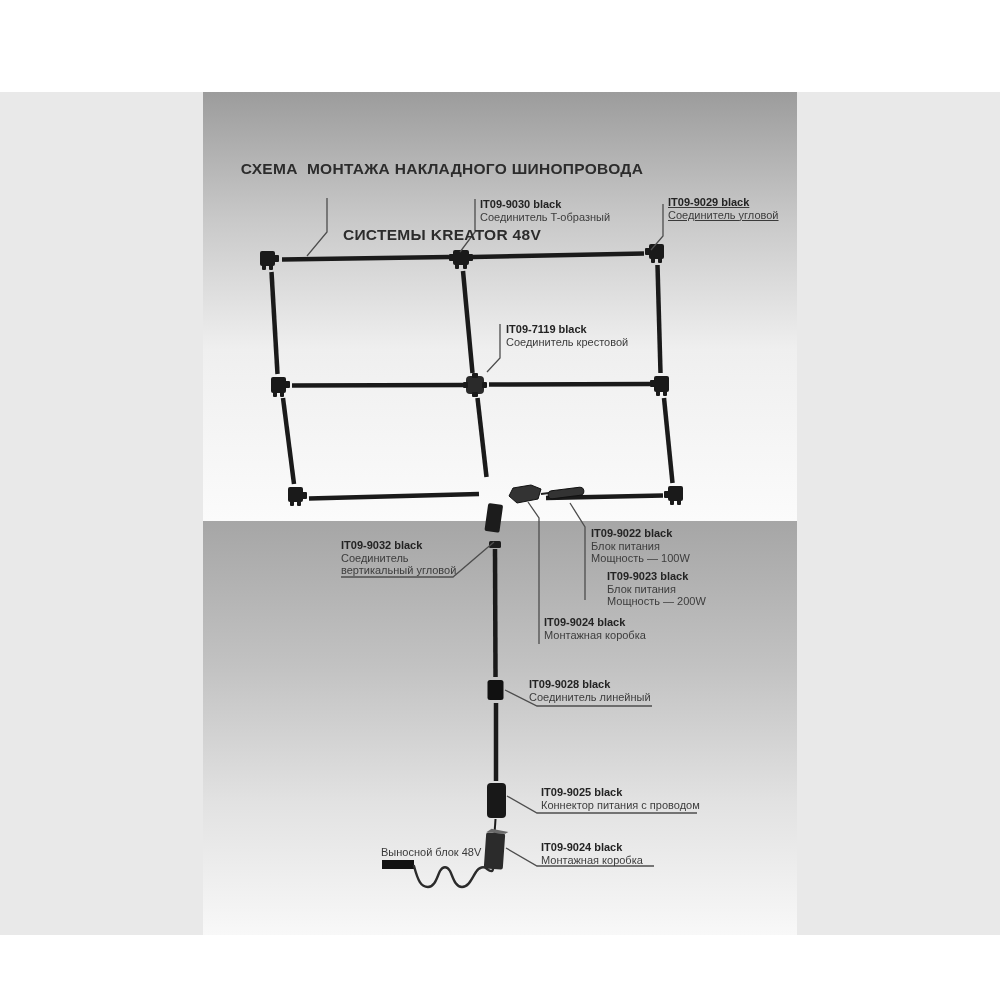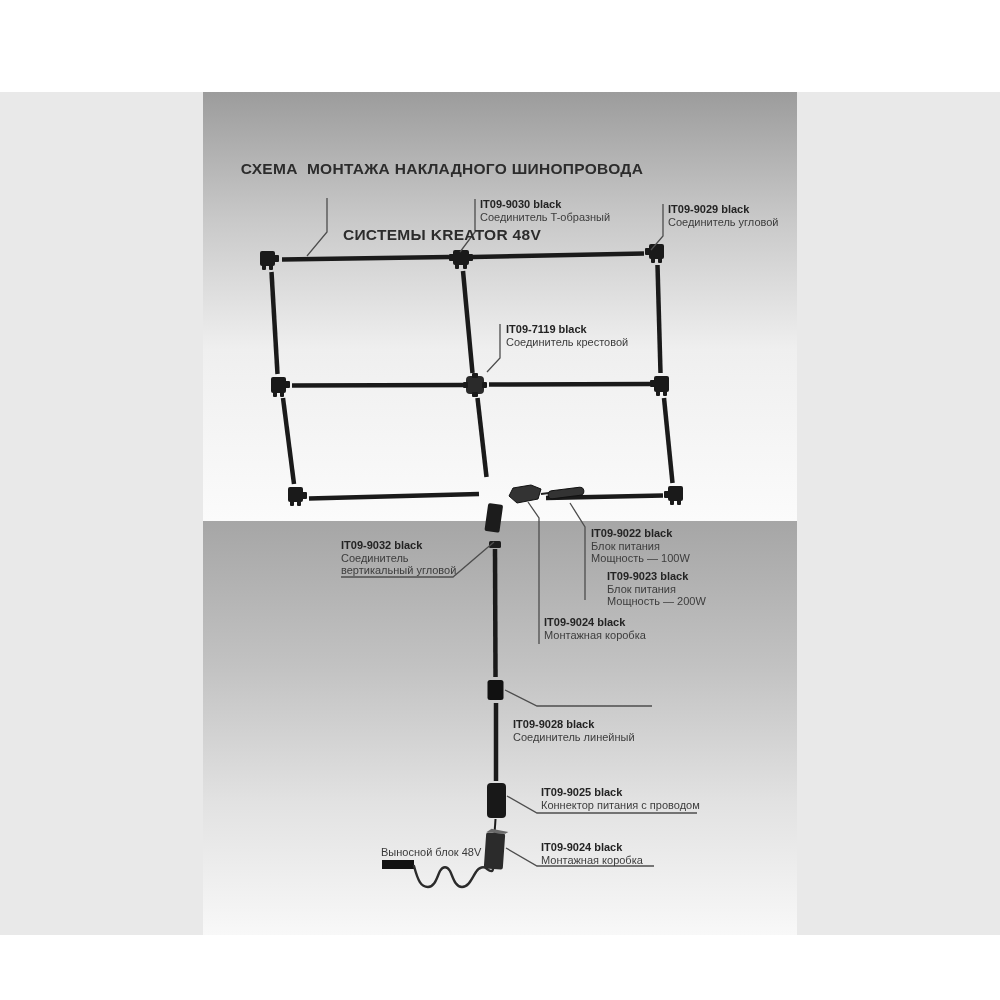--- a/index.html
+++ b/index.html
@@ -155,21 +155,21 @@
     <div>СХЕМА  МОНТАЖА НАКЛАДНОГО ШИНОПРОВОДА</div>
     <div>СИСТЕМЫ KREATOR 48V</div>
   </div>
 
 
   <div class="lbl" style="left:480px;top:198px;">
     <span class="code">IT09-9030 black</span>
     <span class="desc">Соединитель T-образный</span>
   </div>
 
-  <div class="lbl" style="left:668px;top:203px;">
+  <div class="lbl" style="left:668px;top:196px;text-decoration:underline;">
     <span class="code">IT09-9029 black</span>
     <span class="desc">Соединитель угловой</span>
   </div>
 
   <div class="lbl" style="left:506px;top:323px;">
     <span class="code">IT09-7119 black</span>
     <span class="desc">Соединитель крестовой</span>
   </div>
 
   <div class="lbl" style="left:341px;top:539px;">
@@ -188,21 +188,21 @@
     <span class="code">IT09-9023 black</span>
     <span class="desc">Блок питания</span>
     <span class="desc">Мощность — 200W</span>
   </div>
 
   <div class="lbl" style="left:544px;top:616px;">
     <span class="code">IT09-9024 black</span>
     <span class="desc">Монтажная коробка</span>
   </div>
 
-  <div class="lbl" style="left:513px;top:678px;margin-top:40px;">
+  <div class="lbl" style="left:529px;top:678px;">
     <span class="code">IT09-9028 black</span>
     <span class="desc">Соединитель линейный</span>
   </div>
 
   <div class="lbl" style="left:541px;top:786px;">
     <span class="code">IT09-9025 black</span>
     <span class="desc">Коннектор питания с проводом</span>
   </div>
 
   <div class="lbl" style="left:541px;top:841px;">

